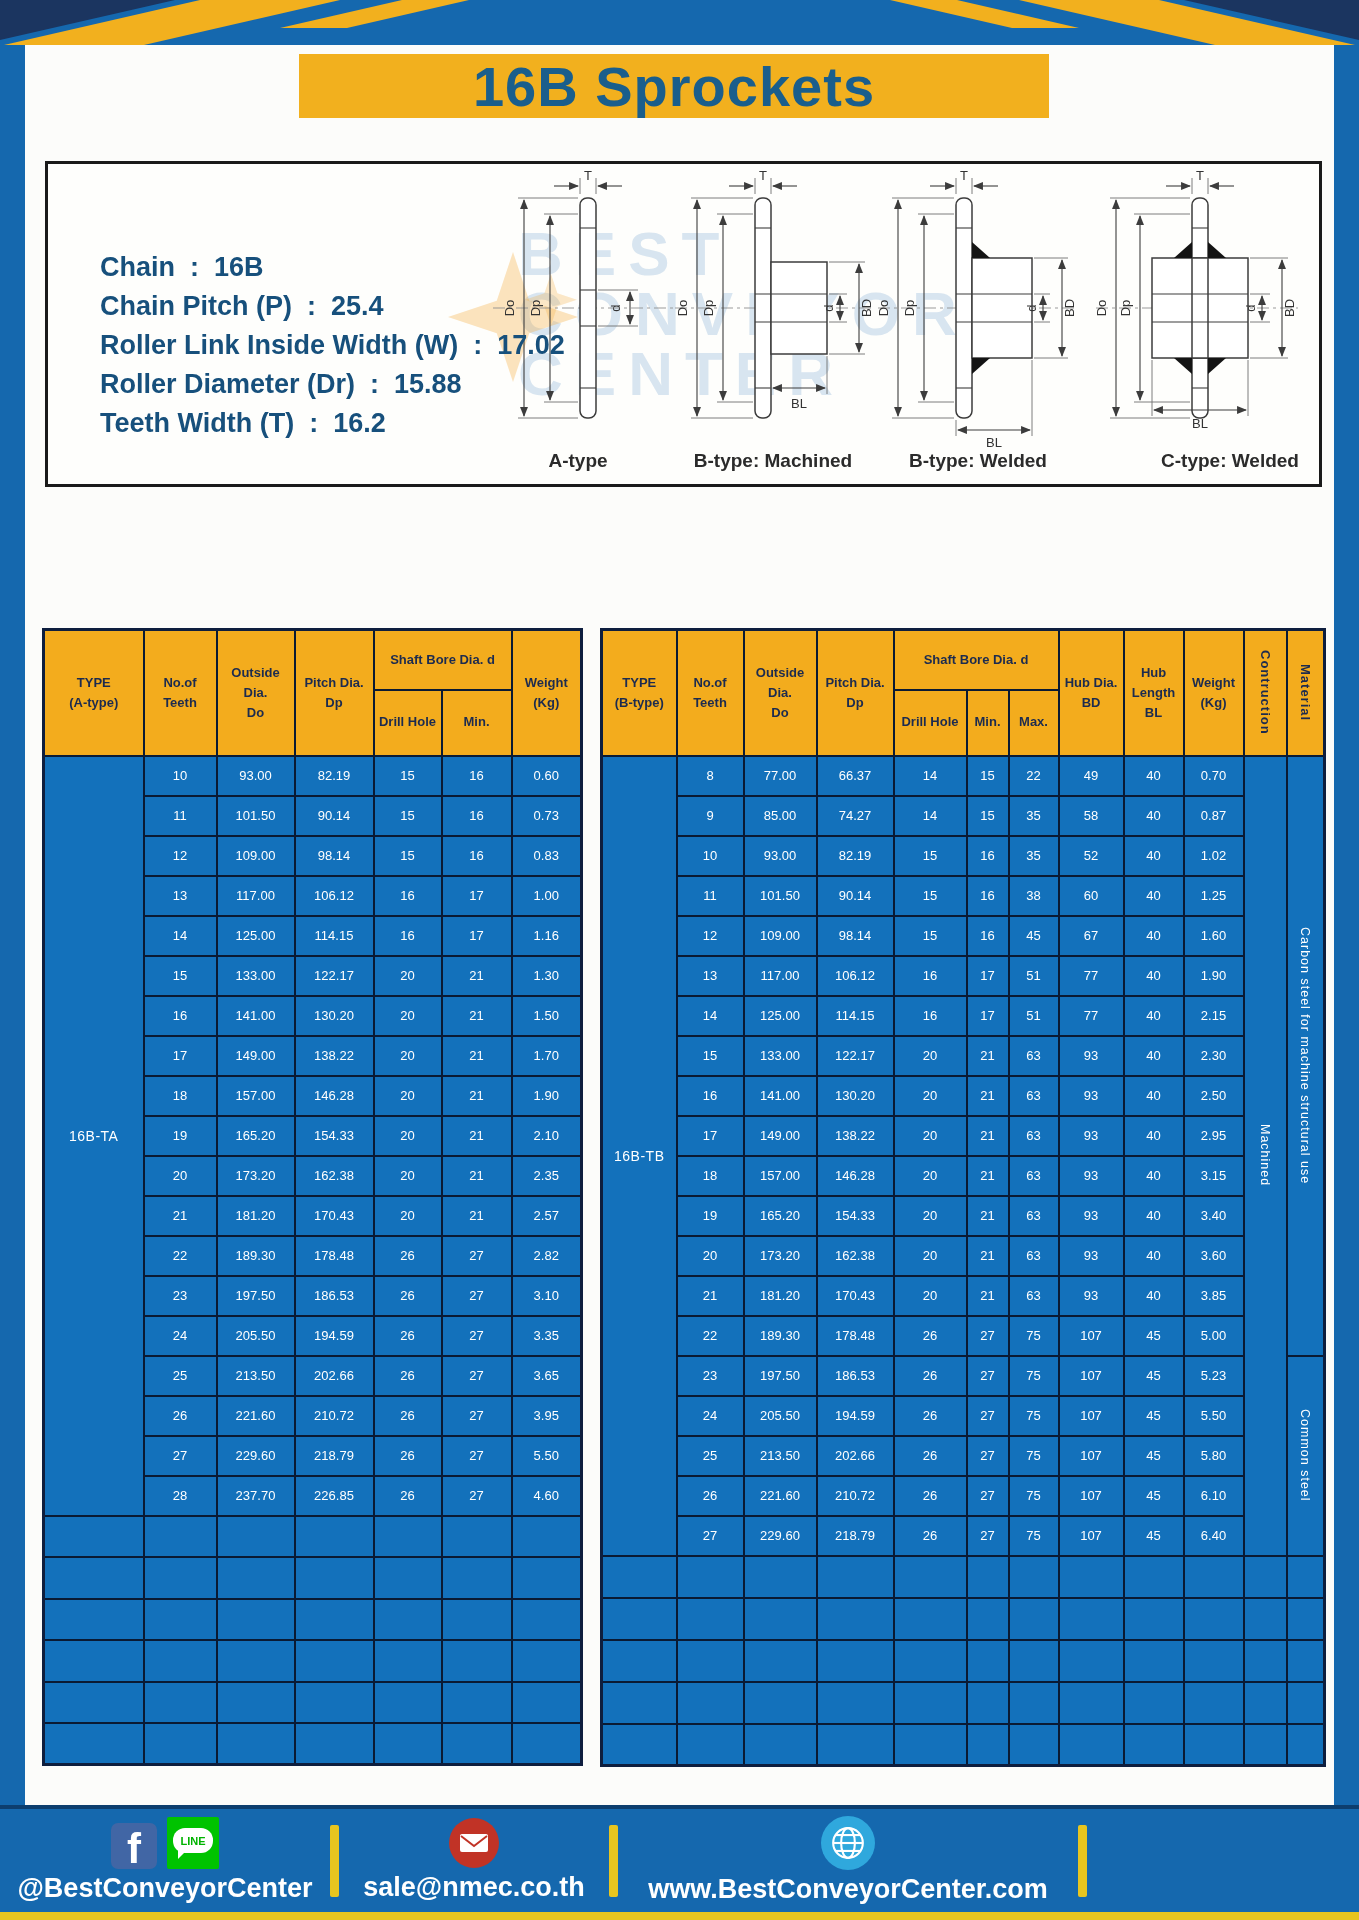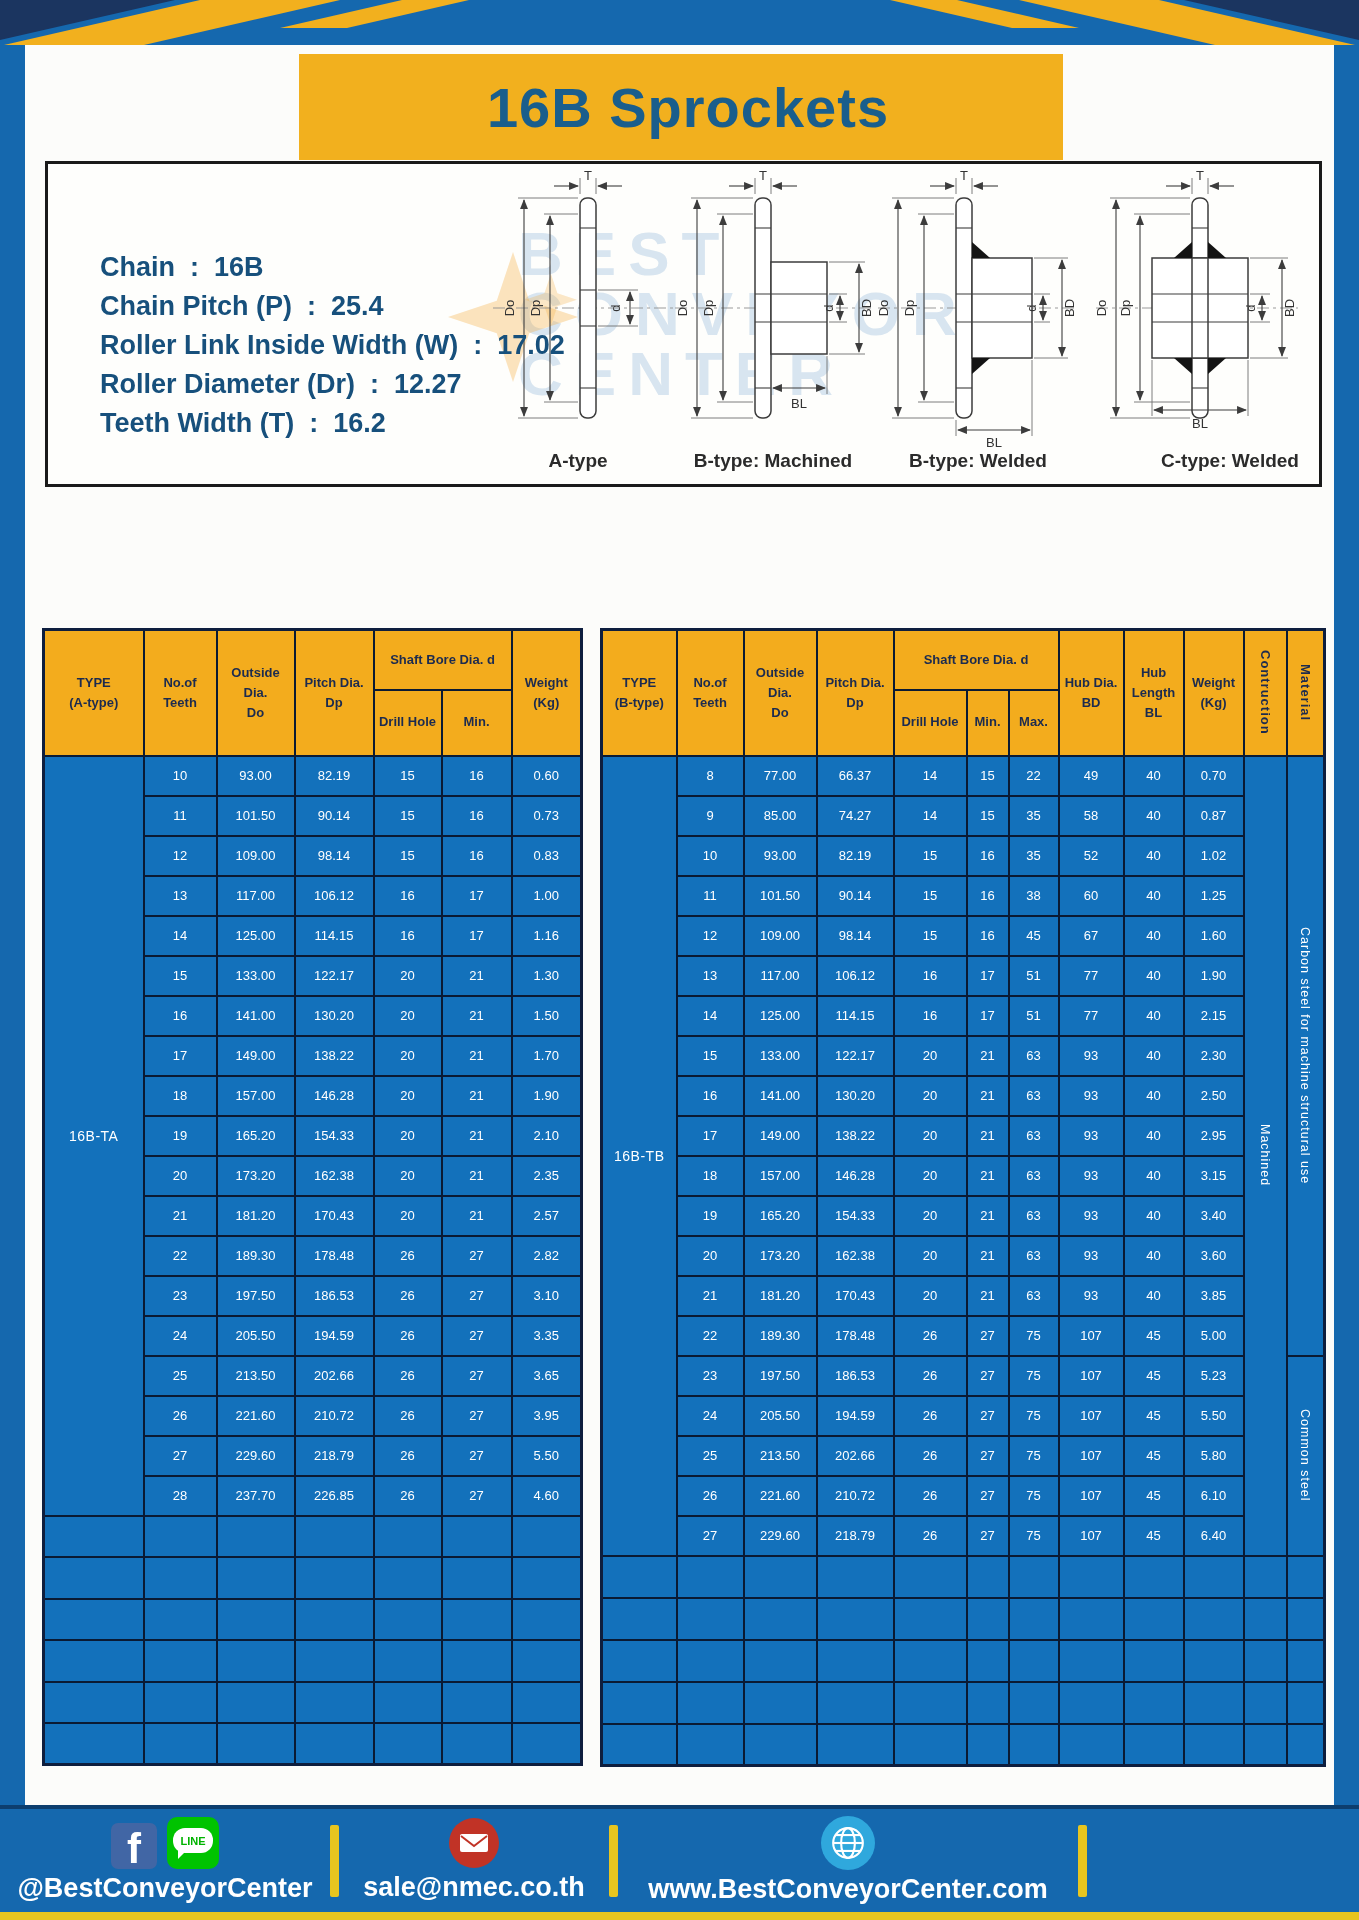--- a/index.html
+++ b/index.html
@@ -4,23 +4,23 @@
 <style>
   html,body{margin:0;padding:0;}
   body{
     width:1359px;height:1920px;position:relative;overflow:hidden;
     background:#1568AE;font-family:"Liberation Sans",sans-serif;
   }
   .white-page{position:absolute;left:25px;top:45px;width:1309px;height:1760px;background:#FCFCFA;}
   .corner-svg{position:absolute;left:0;top:0;}
   
   .title-box{
-    position:absolute;left:299px;top:54px;width:750px;height:106px;background:#F2B01E;
+    position:absolute;left:299px;top:54px;width:750px;height:64px;background:#F2B01E;
     display:flex;align-items:center;justify-content:center;
-    font-size:56px;font-weight:bold;color:#1A5E8C;letter-spacing:1px;padding-left:14px;
+    font-size:56px;font-weight:bold;color:#1A5E8C;letter-spacing:1px;
   }
   
   .spec-panel{position:absolute;left:45px;top:161px;width:1277px;height:326px;background:#FEFEFC;border:3px solid #1a1a1a;box-sizing:border-box;}
   .spec-lines{position:absolute;left:52px;top:84px;z-index:3;}
   .spec-line{font-size:27px;font-weight:bold;color:#17507C;line-height:39px;white-space:pre;}
   .fig{position:absolute;top:6px;width:220px;height:278px;z-index:2;}
   .fig svg{width:220px;height:278px;}
   .fig-caption{position:absolute;top:286px;width:240px;text-align:center;font-size:19px;color:#2b2b2b;z-index:2;font-family:"Liberation Sans",sans-serif;font-weight:bold;}
   .cl{stroke:#909090;stroke-width:0.9;stroke-dasharray:12 4 3 4;}
   .pp{fill:#ffffff;stroke:#3c3c3c;stroke-width:1.5;}
@@ -50,21 +50,21 @@
   .footer{position:absolute;left:0;top:1805px;width:1359px;height:107px;background:#1568AE;border-top:4px solid #0D3E6E;box-sizing:border-box;display:flex;align-items:center;}
   .bottom-strip{position:absolute;left:0;top:1912px;width:1359px;height:8px;background:#E8C51F;}
   .fgroup{display:flex;flex-direction:column;align-items:center;justify-content:center;gap:4px;}
   .g1{width:330px;} .g2{width:270px;} .g3{width:460px;} .g4{flex:1;}
   .vdiv{width:9px;height:72px;background:#E8C51F;border-radius:2px;flex:0 0 auto;}
   .icons-row{display:flex;gap:10px;align-items:flex-end;}
   .flabel{color:#ffffff;font-weight:bold;font-size:27px;white-space:nowrap;}
   .g4 .flabel{font-size:23px;}
   .fb-icon{width:46px;height:46px;background:#4166A5;border-radius:7px;display:flex;align-items:flex-end;justify-content:center;overflow:hidden;}
   .fb-icon span{font-size:42px;font-weight:bold;color:#fff;line-height:0.92;}
-  .line-icon{width:52px;height:52px;background:#00C300;border-radius:10px;position:relative;}
+  .line-icon{width:52px;height:52px;background:#00C300;border-radius:2px;position:relative;}
   .line-bubble{position:absolute;left:6px;top:11px;width:40px;height:25px;background:#fff;border-radius:12px;display:flex;align-items:center;justify-content:center;font-size:11px;font-weight:bold;color:#00B300;}
   .line-bubble::after{content:"";position:absolute;left:5px;bottom:-6px;border:5px solid transparent;border-top-color:#fff;border-left-color:#fff;}
   .circle-icon{border-radius:50%;display:flex;align-items:center;justify-content:center;}
   .mail-icon{width:50px;height:50px;background:#C13326;}
   .globe-icon{width:54px;height:54px;background:#2FA8DD;}
   .phone-icon{width:50px;height:50px;background:#F2C220;}
 </style>
 </head>
 <body>
 
@@ -100,21 +100,21 @@
       <div>BEST</div>
       <div>CONVEYOR</div>
       <div>CENTER</div>
     </div>
   </div>
 
   <div class="spec-lines">
     <div class="spec-line">Chain  :  16B</div>
     <div class="spec-line">Chain Pitch (P)  :  25.4</div>
     <div class="spec-line">Roller Link Inside Width (W)  :  17.02</div>
-    <div class="spec-line">Roller Diameter (Dr)  :  12.27</div>
+    <div class="spec-line">Roller Diameter (Dr)  :  15.88</div>
     <div class="spec-line">Teeth Width (T)  :  16.2</div>
   </div>
 
   <div class="fig" style="left:420px;">
     <svg viewBox="0 0 220 278">
       <line class="cl" x1="25" y1="138" x2="205" y2="138"></line>
       <rect class="pp" x="112" y="28" width="16" height="220" rx="7"></rect>
       <line class="tl" x1="112" y1="58" x2="128" y2="58"></line>
       <line class="tl" x1="112" y1="120" x2="128" y2="120"></line>
       <line class="tl" x1="112" y1="156" x2="128" y2="156"></line>

